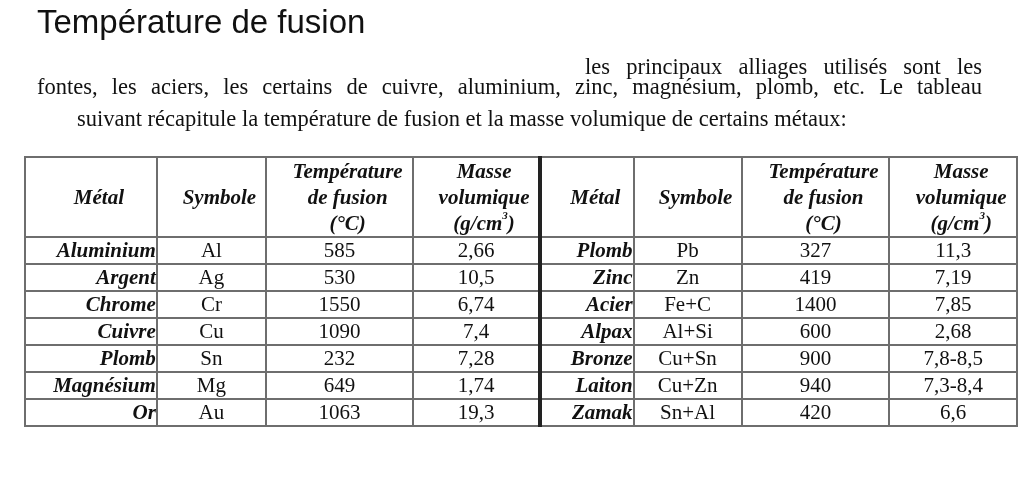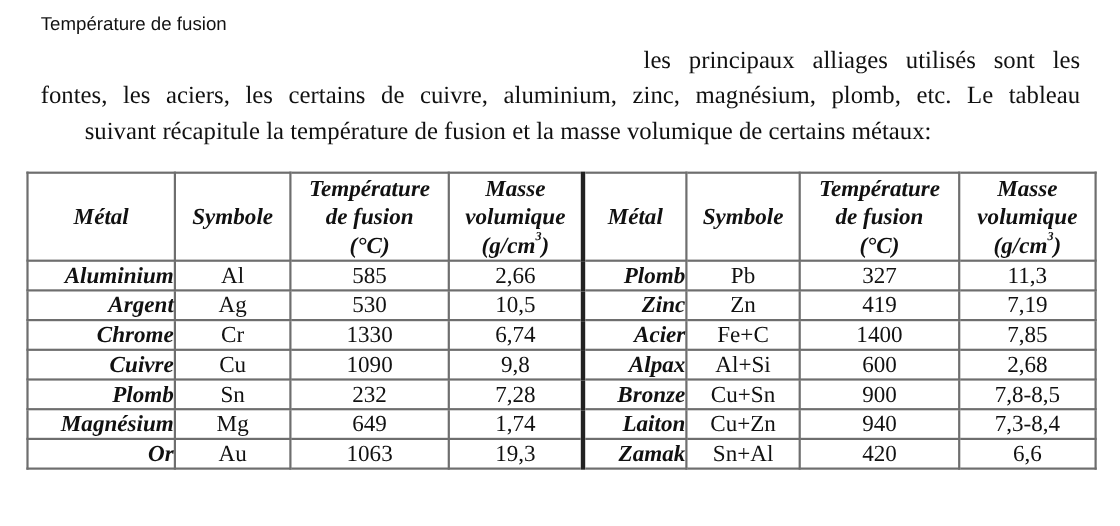--- a/index.html
+++ b/index.html
@@ -1,40 +1,40 @@
 <!DOCTYPE html>
 <html><head>
 <meta charset="utf-8">
 <style>
   html, body { margin:0; padding:0; background:#ffffff; }
   body { width:1018px; height:478px; position:relative; overflow:hidden; color:#111; }
   .title {
     position:absolute; left:37px; top:6px;
-    font-family:"Liberation Sans", sans-serif; font-size:17px; line-height:31px;
+    font-family:"Liberation Sans", sans-serif; font-size:33px; line-height:31px;
     color:#111; white-space:nowrap;
   }
   .para {
     position:absolute; left:37px; width:945px;
     font-family:"Liberation Serif", serif; font-size:22.5px; line-height:30px;
     color:#111; white-space:nowrap;
   }
-  .para.l1 { top:40px; left:585px; width:397px; text-align:justify; text-align-last:justify; }
+  .para.l1 { top:52px; left:585px; width:397px; text-align:justify; text-align-last:justify; }
   .para.l2 { top:72px; text-align:justify; text-align-last:justify; }
   .para.l3 { top:104px;margin-left:40px; }
 
   table.metals {
     position:absolute; left:24px; top:156px;
     border-collapse:collapse;
     font-family:"Liberation Serif", serif; font-size:21px; color:#111;
   }
   table.metals td, table.metals th {
     border:2px solid #6e6e6e; padding:0; text-align:center; vertical-align:middle;
     line-height:21px;
   }
-  table.metals th { font-weight:bold; font-style:italic; height:77px; line-height:26px; }
+  table.metals th { font-weight:bold; font-style:italic; height:77px; line-height:26px;padding-left:16px; }
   table.metals td { height:25px; }
   table.metals .name { font-weight:bold; font-style:italic;text-align:right; }
   table.metals .sep { border-left:4px solid #222; }
   .c1{width:132px}.c2{width:103px}.c3{width:142px}.c4{width:119px}
   .c5{width:91px}.c6{width:101px}.c7{width:143px}.c8{width:122px}
   sup { font-size:11px; vertical-align:top; line-height:10px; }
 </style>
 </head>
 <body>
 
@@ -92,32 +92,32 @@
         <td>530</td>
         <td>10,5</td>
         <td class="name sep">Zinc</td>
         <td>Zn</td>
         <td>419</td>
         <td>7,19</td>
       </tr>
     <tr>
         <td class="name">Chrome</td>
         <td>Cr</td>
-        <td>1330</td>
+        <td>1550</td>
         <td>6,74</td>
         <td class="name sep">Acier</td>
         <td>Fe+C</td>
         <td>1400</td>
         <td>7,85</td>
       </tr>
     <tr>
         <td class="name">Cuivre</td>
         <td>Cu</td>
         <td>1090</td>
-        <td>9,8</td>
+        <td>7,4</td>
         <td class="name sep">Alpax</td>
         <td>Al+Si</td>
         <td>600</td>
         <td>2,68</td>
       </tr>
     <tr>
         <td class="name">Plomb</td>
         <td>Sn</td>
         <td>232</td>
         <td>7,28</td>

